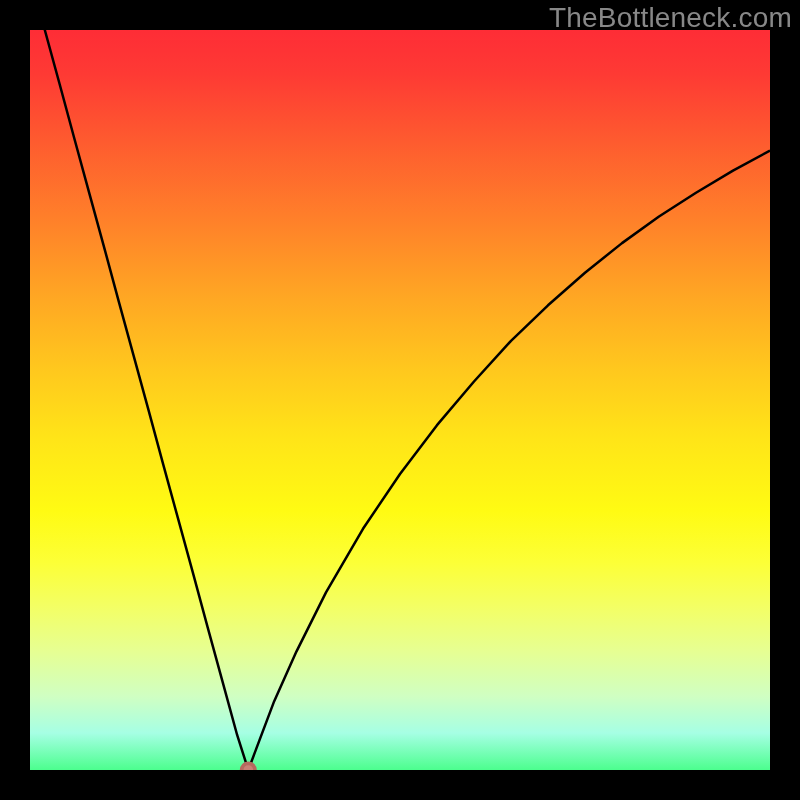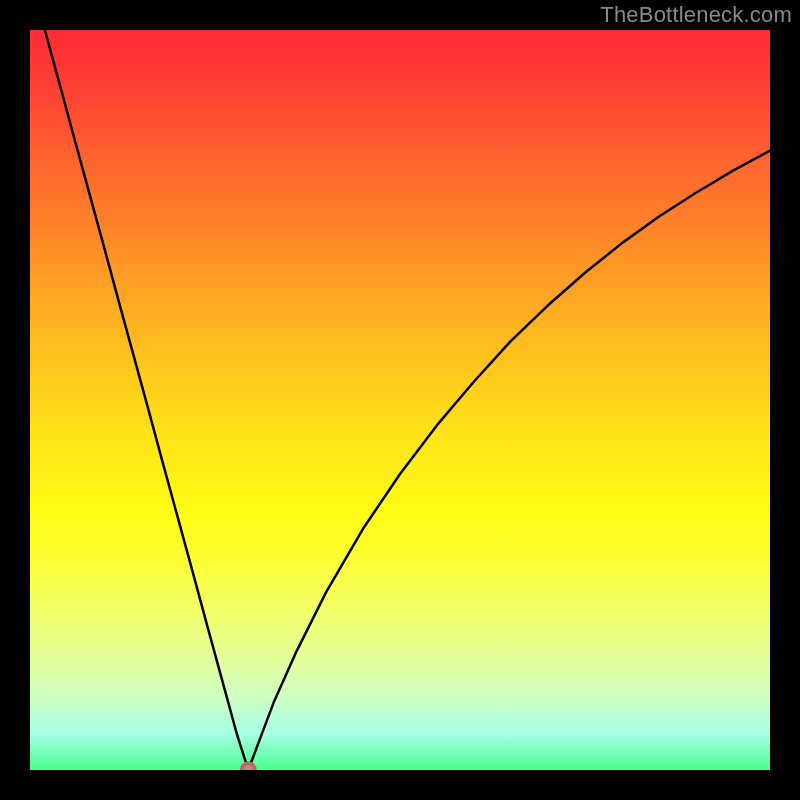--- a/index.html
+++ b/index.html
@@ -15,21 +15,21 @@
     position: relative;
     width: 800px;
     height: 800px;
     background: #000;
   }
   .watermark {
     position: absolute;
     top: 2px;
     right: 8px;
     color: #888;
-    font-size: 22px;
+    font-size: 28px;
     font-weight: 500;
     letter-spacing: 0.2px;
     z-index: 5;
     user-select: none;
   }
   .plot-area {
     position: absolute;
     top: 30px;
     left: 30px;
     width: 740px;

